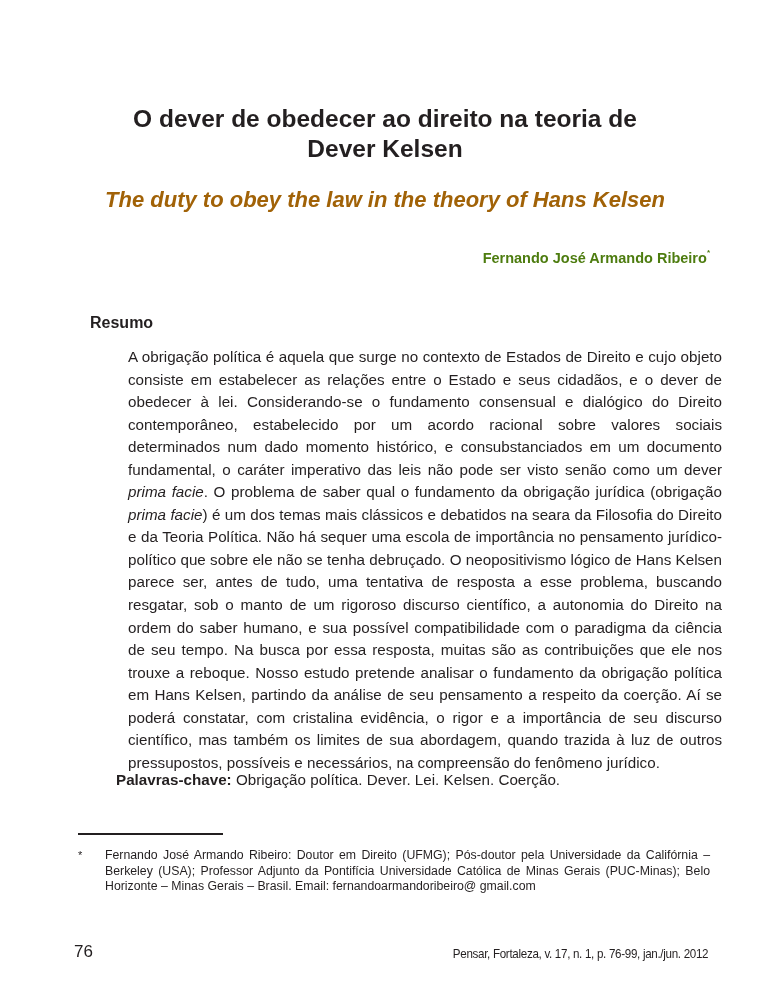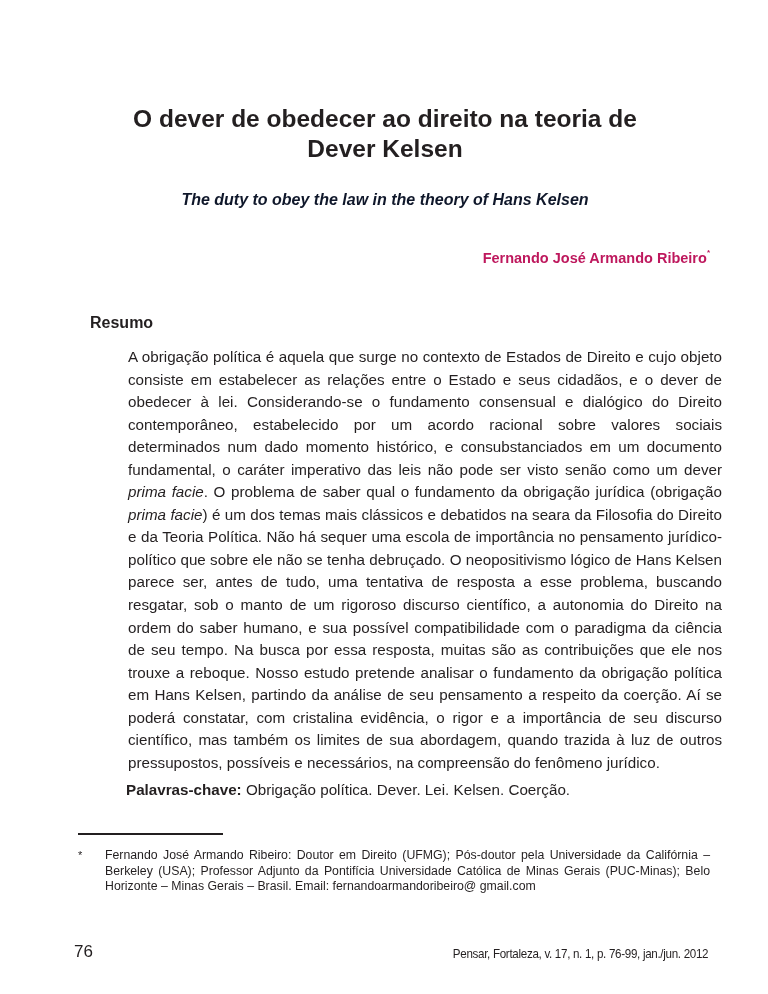--- a/index.html
+++ b/index.html
@@ -32,33 +32,33 @@
       color: #231f20;
       margin: 0;
     }
     .subtitle {
       position: absolute;
       left: 60px;
       top: 170px;
       width: 650px;
       text-align: center;
       font-style: italic;
-      font-size: 16px;
+      font-size: 22px;
       line-height: 28px;
-      color: #0f172a;
+      color: #a16207;
       margin: 0;
     }
     .author {
       position: absolute;
       right: 58px;
       top: 229px;
       font-weight: bold;
       font-size: 14.5px;
       line-height: 20px;
-      color: #be185d;
+      color: #4d7c0f;
       text-align: right;
     }
     .author sup {
       font-size: 8px;
       position: relative;
       top: -2px;
     }
     .section-heading {
       position: absolute;
       left: 78px;
@@ -82,21 +82,21 @@
     }
     .abstract em { font-style: italic; }
     .keywords {
       position: absolute;
       left: 116px;
       top: 754px;
       width: 594px;
       font-size: 15.2px;
       line-height: 20px;
       color: #231f20;
-      margin: 10px;
+      margin: 0;
     }
     .keywords .kw-label { font-weight: bold; }
     .footnote-rule {
       position: absolute;
       left: 78px;
       top: 817px;
       width: 145px;
       height: 0;
       border-top: 2px solid #231f20;
     }

